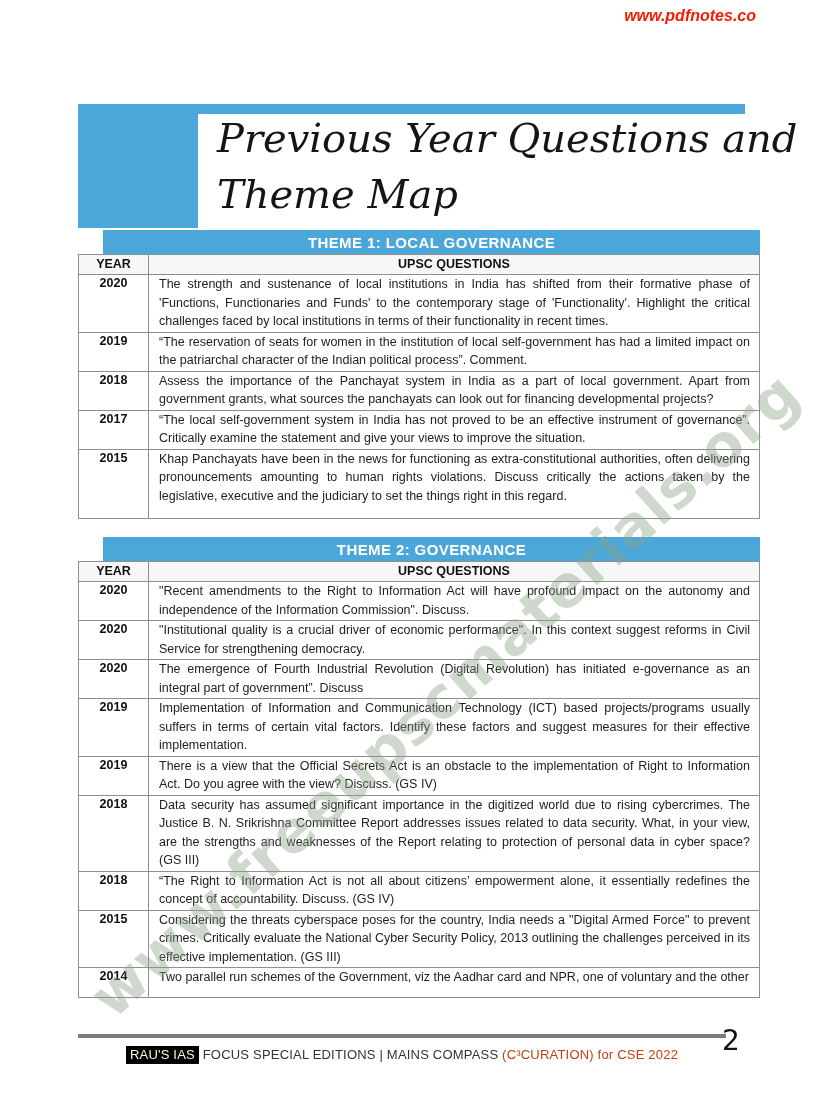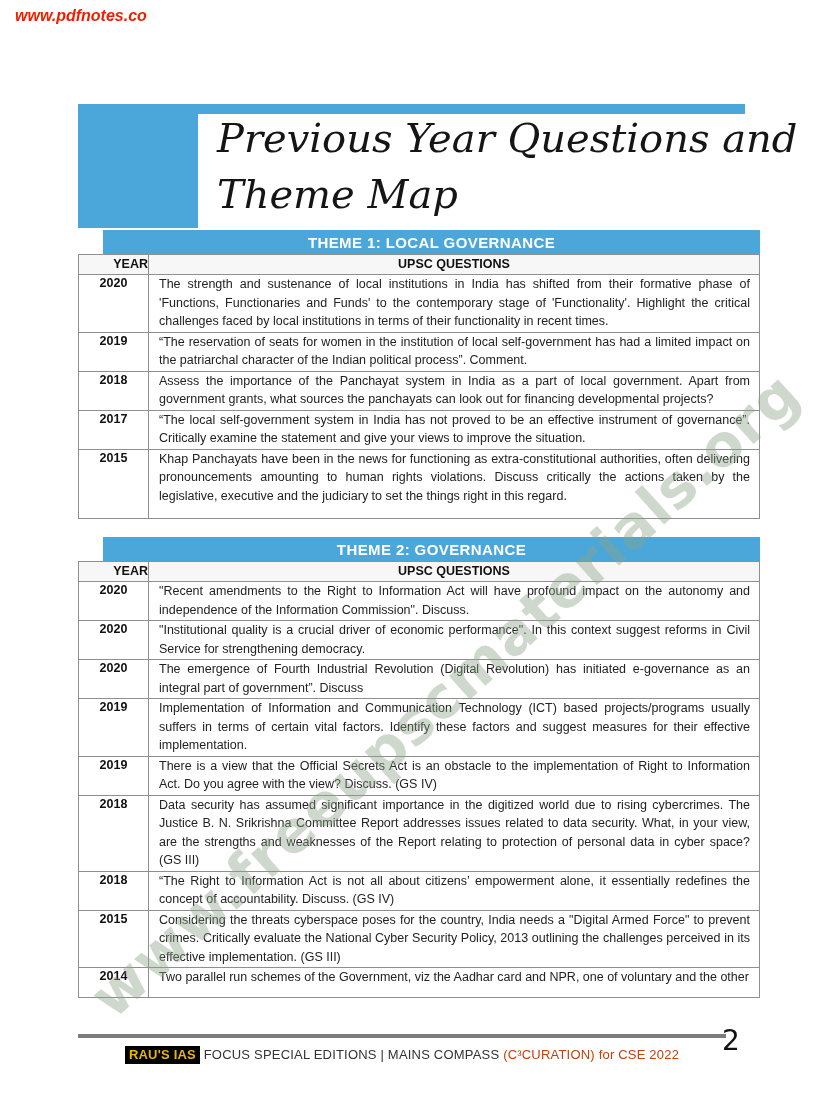--- a/index.html
+++ b/index.html
@@ -11,22 +11,22 @@
   .page{
     position:relative;
     width:835px;height:1104px;
     background:#ffffff;
     overflow:hidden;
     font-family:"Liberation Sans",sans-serif;
   }
 
   
   .wm-top{
-    position:absolute;top:7px;left:15px;width:756px;
-    text-align:left;
+    position:absolute;top:7px;left:0;width:756px;
+    text-align:right;
     color:#f21d00;font-style:italic;font-weight:bold;font-size:16px;
   }
 
   
   .wm-diag{
     position:absolute;left:445px;top:695px;
     transform:translate(-50%,-50%) rotate(-42deg);
     font-size:58px;font-weight:bold;white-space:nowrap;
     color:rgba(140,163,133,0.42);
     z-index:6;pointer-events:none;
@@ -51,40 +51,40 @@
   .tbl-title{
     background:var(--accent);color:#ffffff;font-weight:bold;
     text-align:center;font-size:15px;padding:4px 0 3px;letter-spacing:0.4px;margin-left:25px;
   }
   table.tbl{width:682px;border-collapse:collapse;table-layout:fixed;}
   .tbl th,.tbl td{border:1px solid var(--border);vertical-align:top;}
   .tbl th{
     background:#f7f7f7;color:#101010;font-size:12.5px;
     padding:2px 0 3px;text-align:center;
   }
-  .tbl th.col-year{width:70px;text-align:right;}
+  .tbl th.col-year{width:70px;}
   .tbl td.year{
     width:70px;text-align:center;font-weight:bold;color:#101010;
     font-size:12.5px;padding:1px 2px 0;
   }
   .tbl td.q{
     text-align:justify;color:#222222;font-size:12.5px;line-height:18.5px;
     padding:0 9px 1px 10px;
   }
   .tbl-wrap.t1 tbody tr:last-child td{padding-bottom:13px;}
   .tbl-wrap.t2 tbody tr:last-child td{height:30px;overflow:hidden;}
 
   
   .foot-rule{position:absolute;left:78px;top:1034px;width:648px;height:4px;background:#7c7c7c;}
   .pagenum{position:absolute;left:722px;top:1024px;font-size:28px;color:#111;font-family:"DejaVu Sans",sans-serif;}
   .footer-line{
     position:absolute;left:78px;top:1047px;width:648px;text-align:center;
     font-size:13px;color:#333;white-space:nowrap;letter-spacing:0.2px;
   }
-  .footer-line .brand{background:#000;color:#eab308;font-weight:bold;padding:1px 4px 2px;}
+  .footer-line .brand{background:#000;color:#fef9c3;font-weight:normal;padding:1px 4px 2px;}
   .footer-line .ft-bold{color:#c2410c;font-weight:normal;}
 </style>
 </head>
 <body>
 
 <div class="page">
 
   <div class="wm-top">www.pdfnotes.co</div>
 
   <div class="banner">

